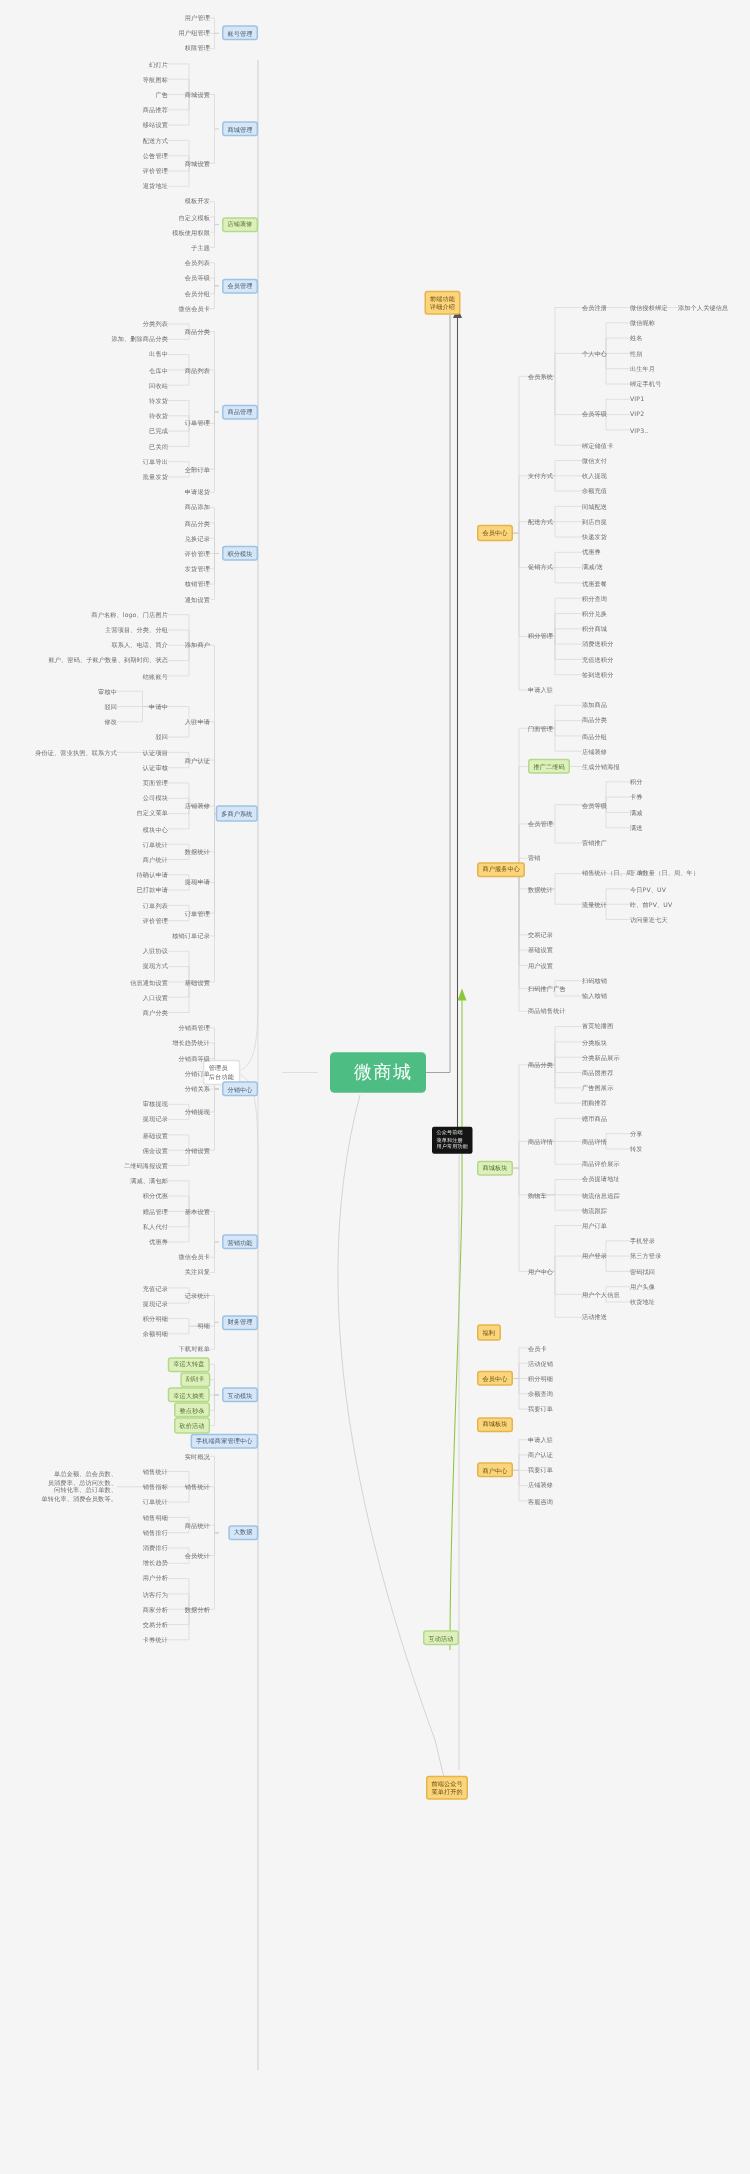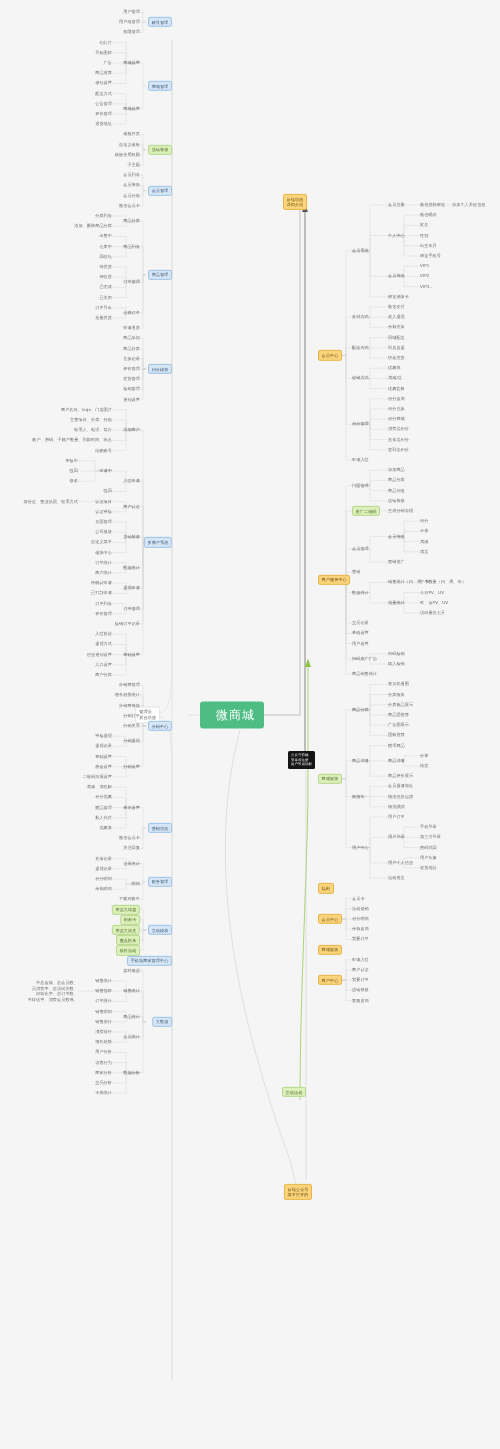--- a/index.html
+++ b/index.html
@@ -347,21 +347,21 @@
     <g fill="none" stroke="#8cc63f" stroke-width="0.7">
       <path d="M300 1100 C 300 1000, 306 900, 308 800 L308 660"></path>
       <path d="M305 667 l3 -8 l3 8 z" fill="#8cc63f" stroke="none"></path>
     </g>
     <g fill="none" stroke="#c8c8c8" stroke-width="0.5">
       <path d="M240 730 C 200 880, 250 1050, 290 1160 L296 1185"></path>
       <path d="M306 770 L306 1180"></path>
     </g>
   </svg>
 
-  <div class="node root" style="left:200px;top:715px;padding-left:16px;">微商城</div>
+  <div class="node root" style="left:220px;top:715px;padding-left:16px;">微商城</div>
 
   <div class="node plainbox multiline" id="admin-branch" style="left:160px;top:715px;transform:translate(-100%,-50%);">管理员<br>后台功能</div>
 
   <div class="node black multiline" style="left:288px;top:760px;">公众号前端<br>菜单和注册<br>用户常用功能</div>
 
   <div class="node orange multiline" style="left:283px;top:202px;">前端功能<br>详细介绍</div>
 
   <div class="node orange multiline" style="left:284px;top:1192px;">前端公众号<br>菜单打开的</div>
 
   <div class="node green" style="left:282px;top:1092px;">互动活动</div>

